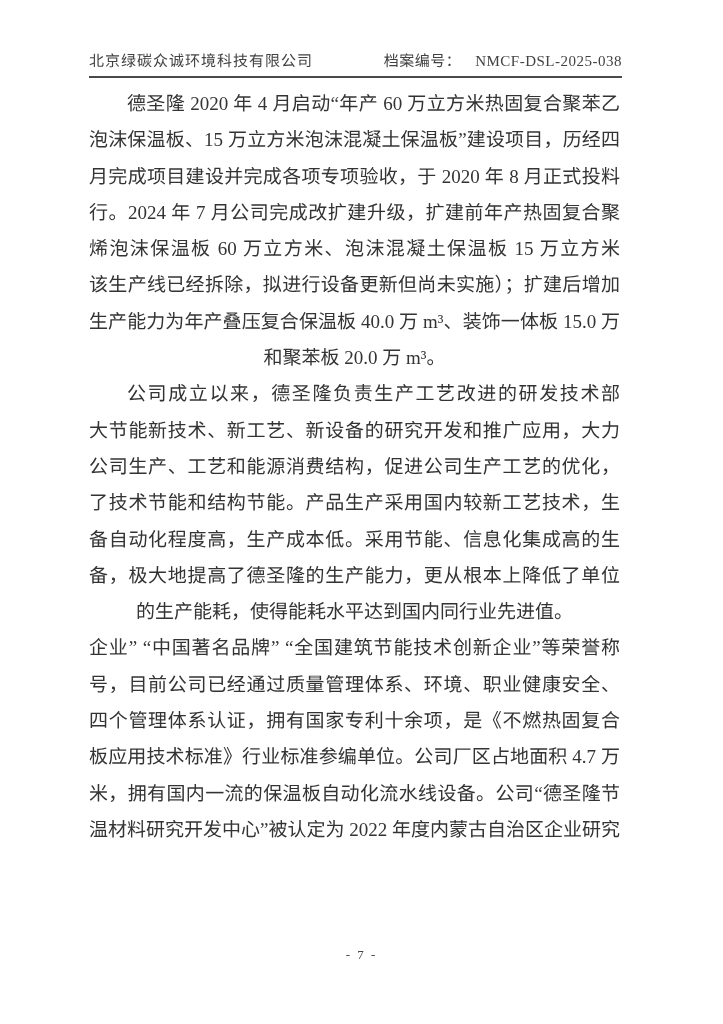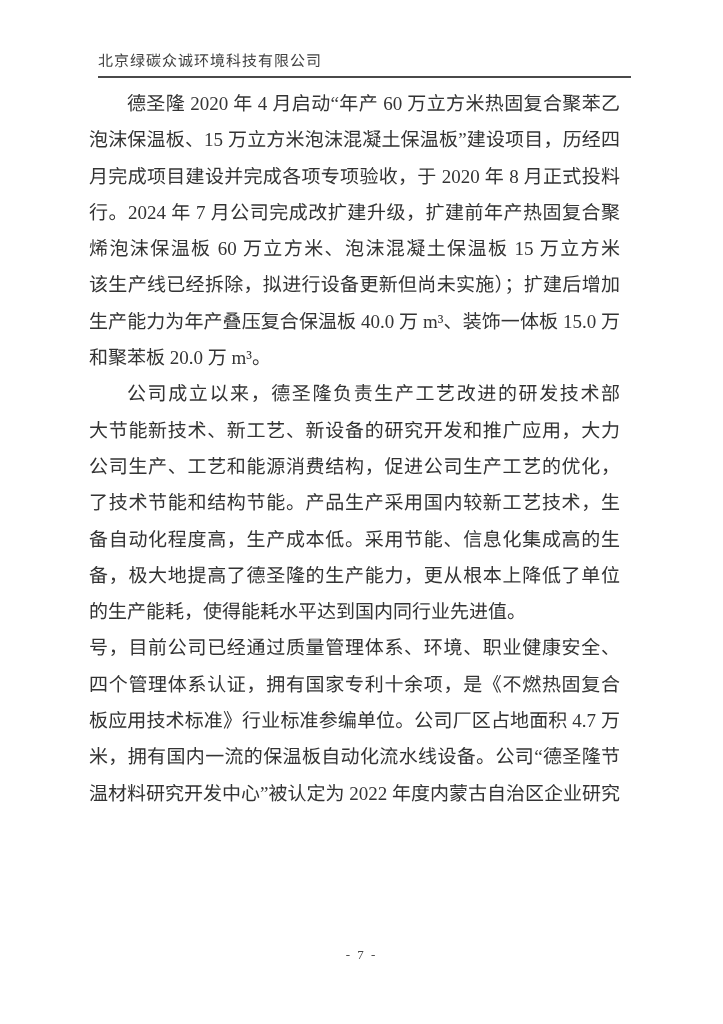--- a/index.html
+++ b/index.html
@@ -7,42 +7,42 @@
     position:relative;
     width:723px;height:1024px;
     background:#ffffff;
     margin:0 auto;
     font-family:"Liberation Serif","DejaVu Serif",serif;
     color:#383838;
     overflow:hidden;
   }
   .header{
     position:absolute;
-    left:98px;top:49px;width:533px;
+    left:89px;top:49px;width:533px;
     display:flex;justify-content:space-between;align-items:flex-end;
     font-size:15px;
     letter-spacing:1px;
     color:#424242;
     border-bottom:2px solid #4a4a4a;
     padding-bottom:6px;
   }
   .docid{letter-spacing:0.5px;}
   .docid .num{margin-left:14px;letter-spacing:0.5px;}
   .body{
     position:absolute;
     left:89px;top:86px;width:531px;
     font-size:19px;
     line-height:36.3px;
     color:#333333;
   }
   .line{
     height:36.3px;
     white-space:nowrap;
     overflow:hidden;
-    text-align:left;
+    text-align:center;
   }
   .line.j{
     white-space:normal;
     text-align:justify;
     text-align-last:justify;
     text-justify:inter-character;
   }
   .line.ind{text-indent:2em;}
   .footer{
     position:absolute;
@@ -53,20 +53,23 @@
     color:#444444;
   }
 </style>
 </head>
 <body>
 
 <div class="page">
 
   <div class="header">
     <span class="company">北京绿碳众诚环境科技有限公司</span>
+    <span class="docid">
+      <span>档案编号：</span><span class="num">NMCF-DSL-2025-038</span>
+    </span>
   </div>
 
   <div class="body">
 
     <div class="para">
       <div class="line j ind">德圣隆 2020 年 4 月启动“年产 60 万立方米热固复合聚苯乙烯</div>
       <div class="line j">泡沫保温板、15 万立方米泡沫混凝土保温板”建设项目，历经四个</div>
       <div class="line j">月完成项目建设并完成各项专项验收，于 2020 年 8 月正式投料试运</div>
       <div class="line j">行。2024 年 7 月公司完成改扩建升级，扩建前年产热固复合聚苯乙</div>
       <div class="line j">烯泡沫保温板 60 万立方米、泡沫混凝土保温板 15 万立方米（目前</div>
@@ -79,20 +82,21 @@
       <div class="line j ind">公司成立以来，德圣隆负责生产工艺改进的研发技术部门，加</div>
       <div class="line j">大节能新技术、新工艺、新设备的研究开发和推广应用，大力调整</div>
       <div class="line j">公司生产、工艺和能源消费结构，促进公司生产工艺的优化，实现</div>
       <div class="line j">了技术节能和结构节能。产品生产采用国内较新工艺技术，生产设</div>
       <div class="line j">备自动化程度高，生产成本低。采用节能、信息化集成高的生产设</div>
       <div class="line j">备，极大地提高了德圣隆的生产能力，更从根本上降低了单位产品</div>
       <div class="line">的生产能耗，使得能耗水平达到国内同行业先进值。</div>
     </div>
 
     <div class="para">
+      <div class="line j">企业” “中国著名品牌” “全国建筑节能技术创新企业”等荣誉称</div>
       <div class="line j">号，目前公司已经通过质量管理体系、环境、职业健康安全、能源</div>
       <div class="line j">四个管理体系认证，拥有国家专利十余项，是《不燃热固复合聚苯</div>
       <div class="line j">板应用技术标准》行业标准参编单位。公司厂区占地面积 4.7 万平方</div>
       <div class="line j">米，拥有国内一流的保温板自动化流水线设备。公司“德圣隆节能</div>
       <div class="line j">温材料研究开发中心”被认定为 2022 年度内蒙古自治区企业研究开</div>
     </div>
 
   </div>
 
   <div class="footer">- 7 -</div>

